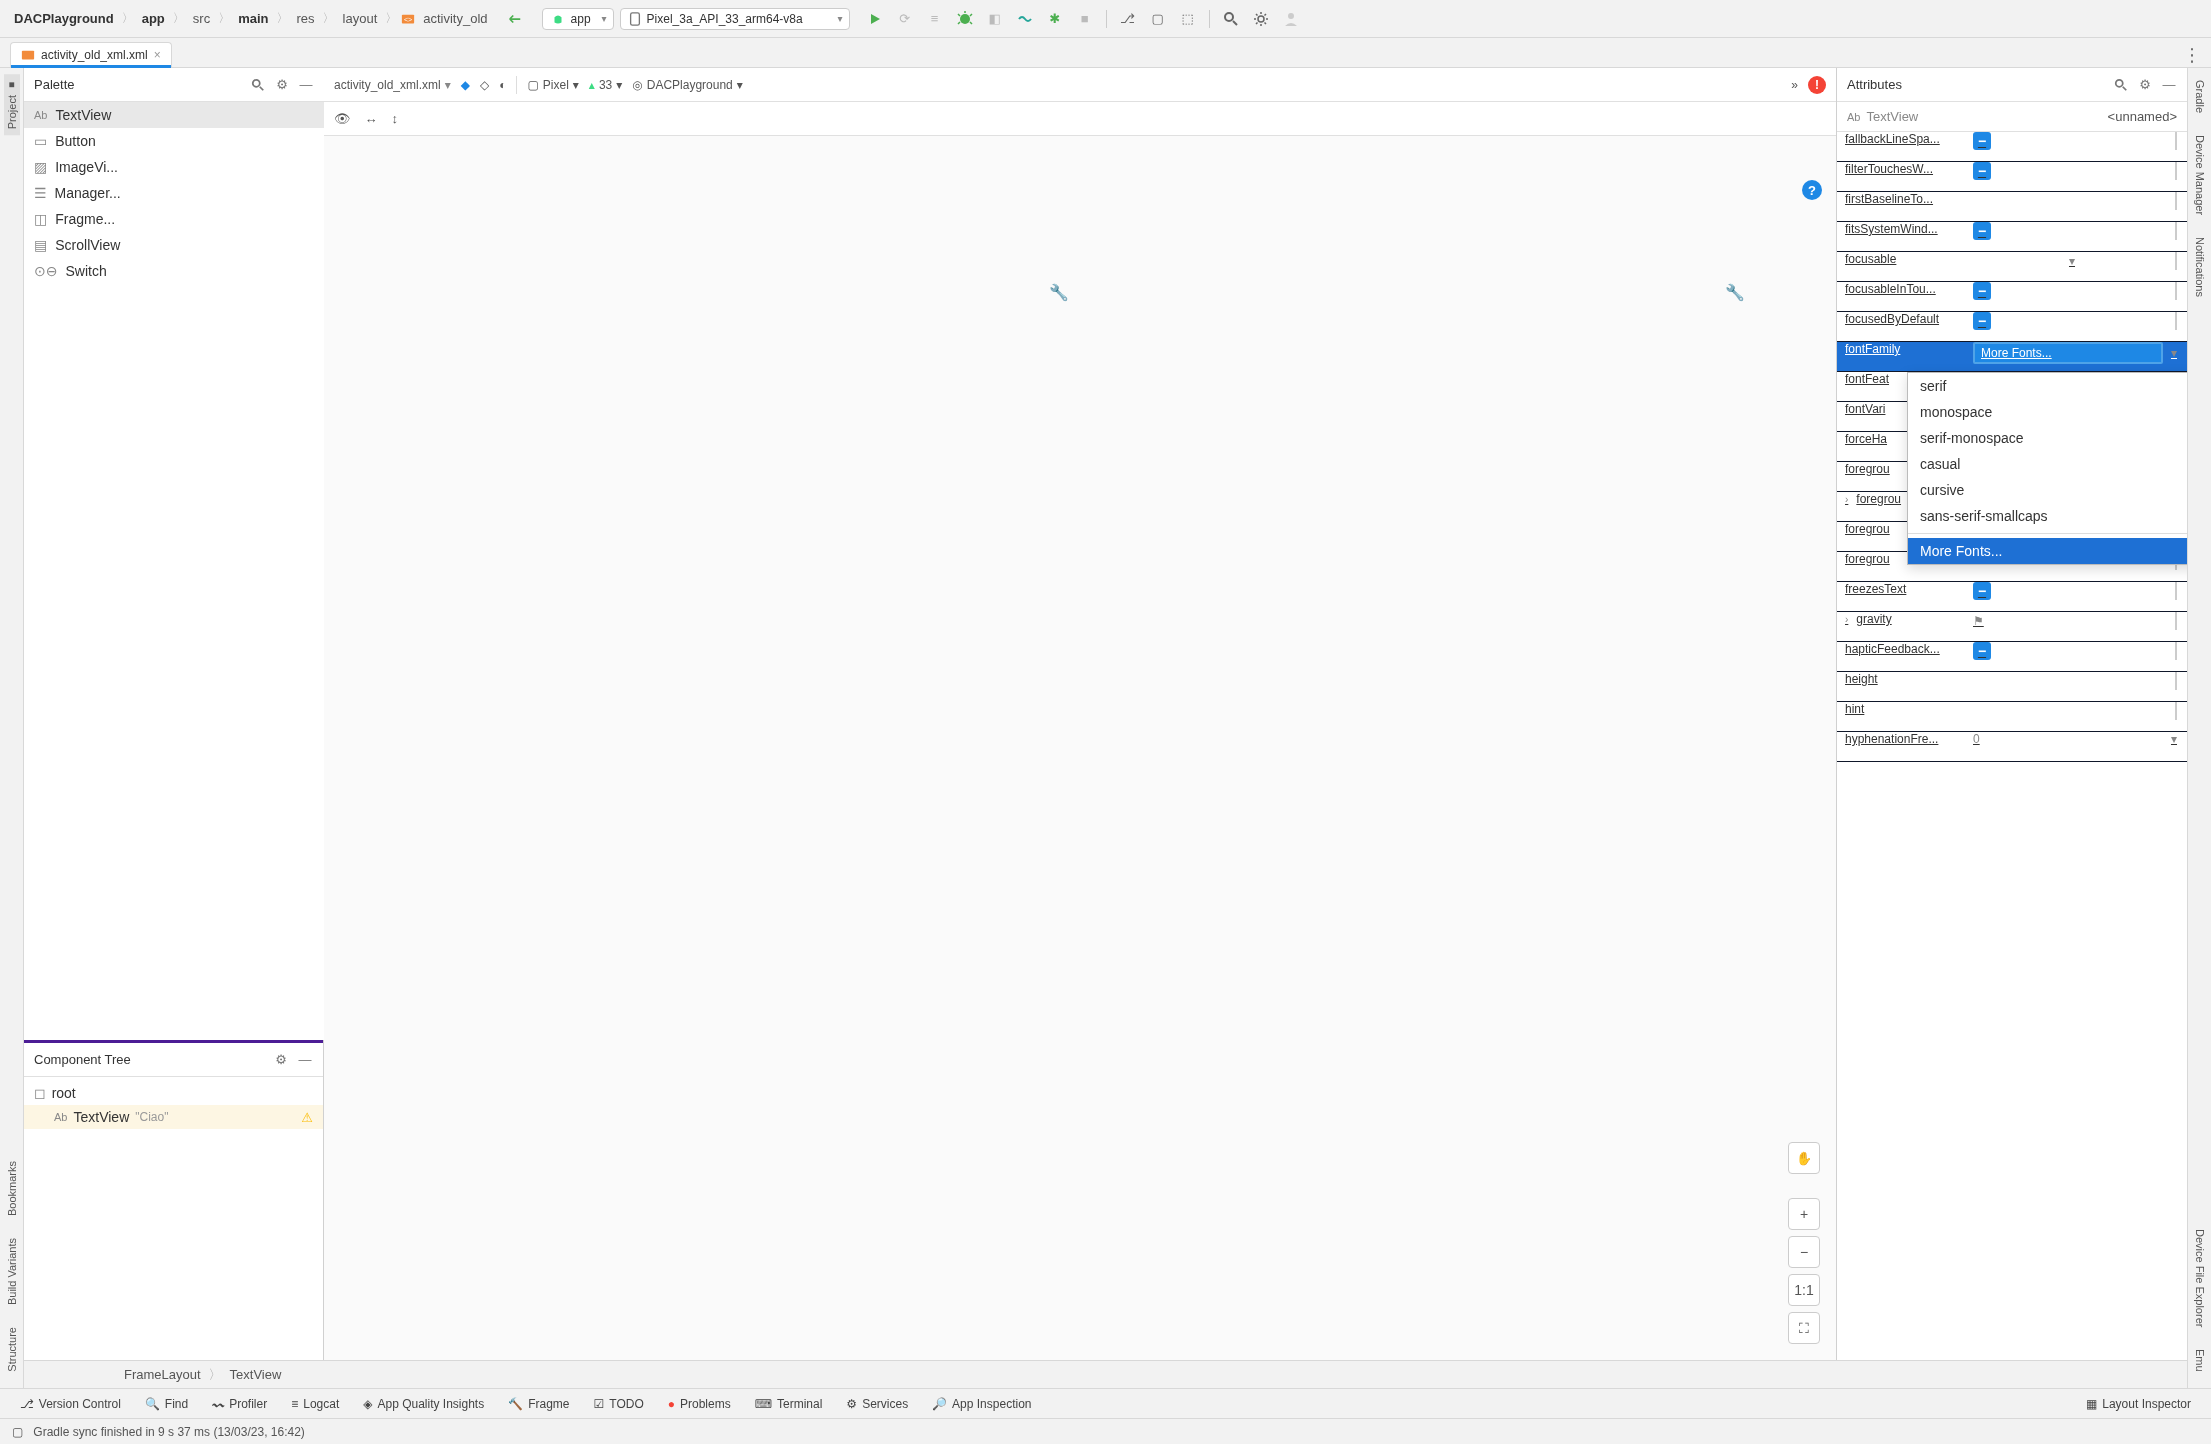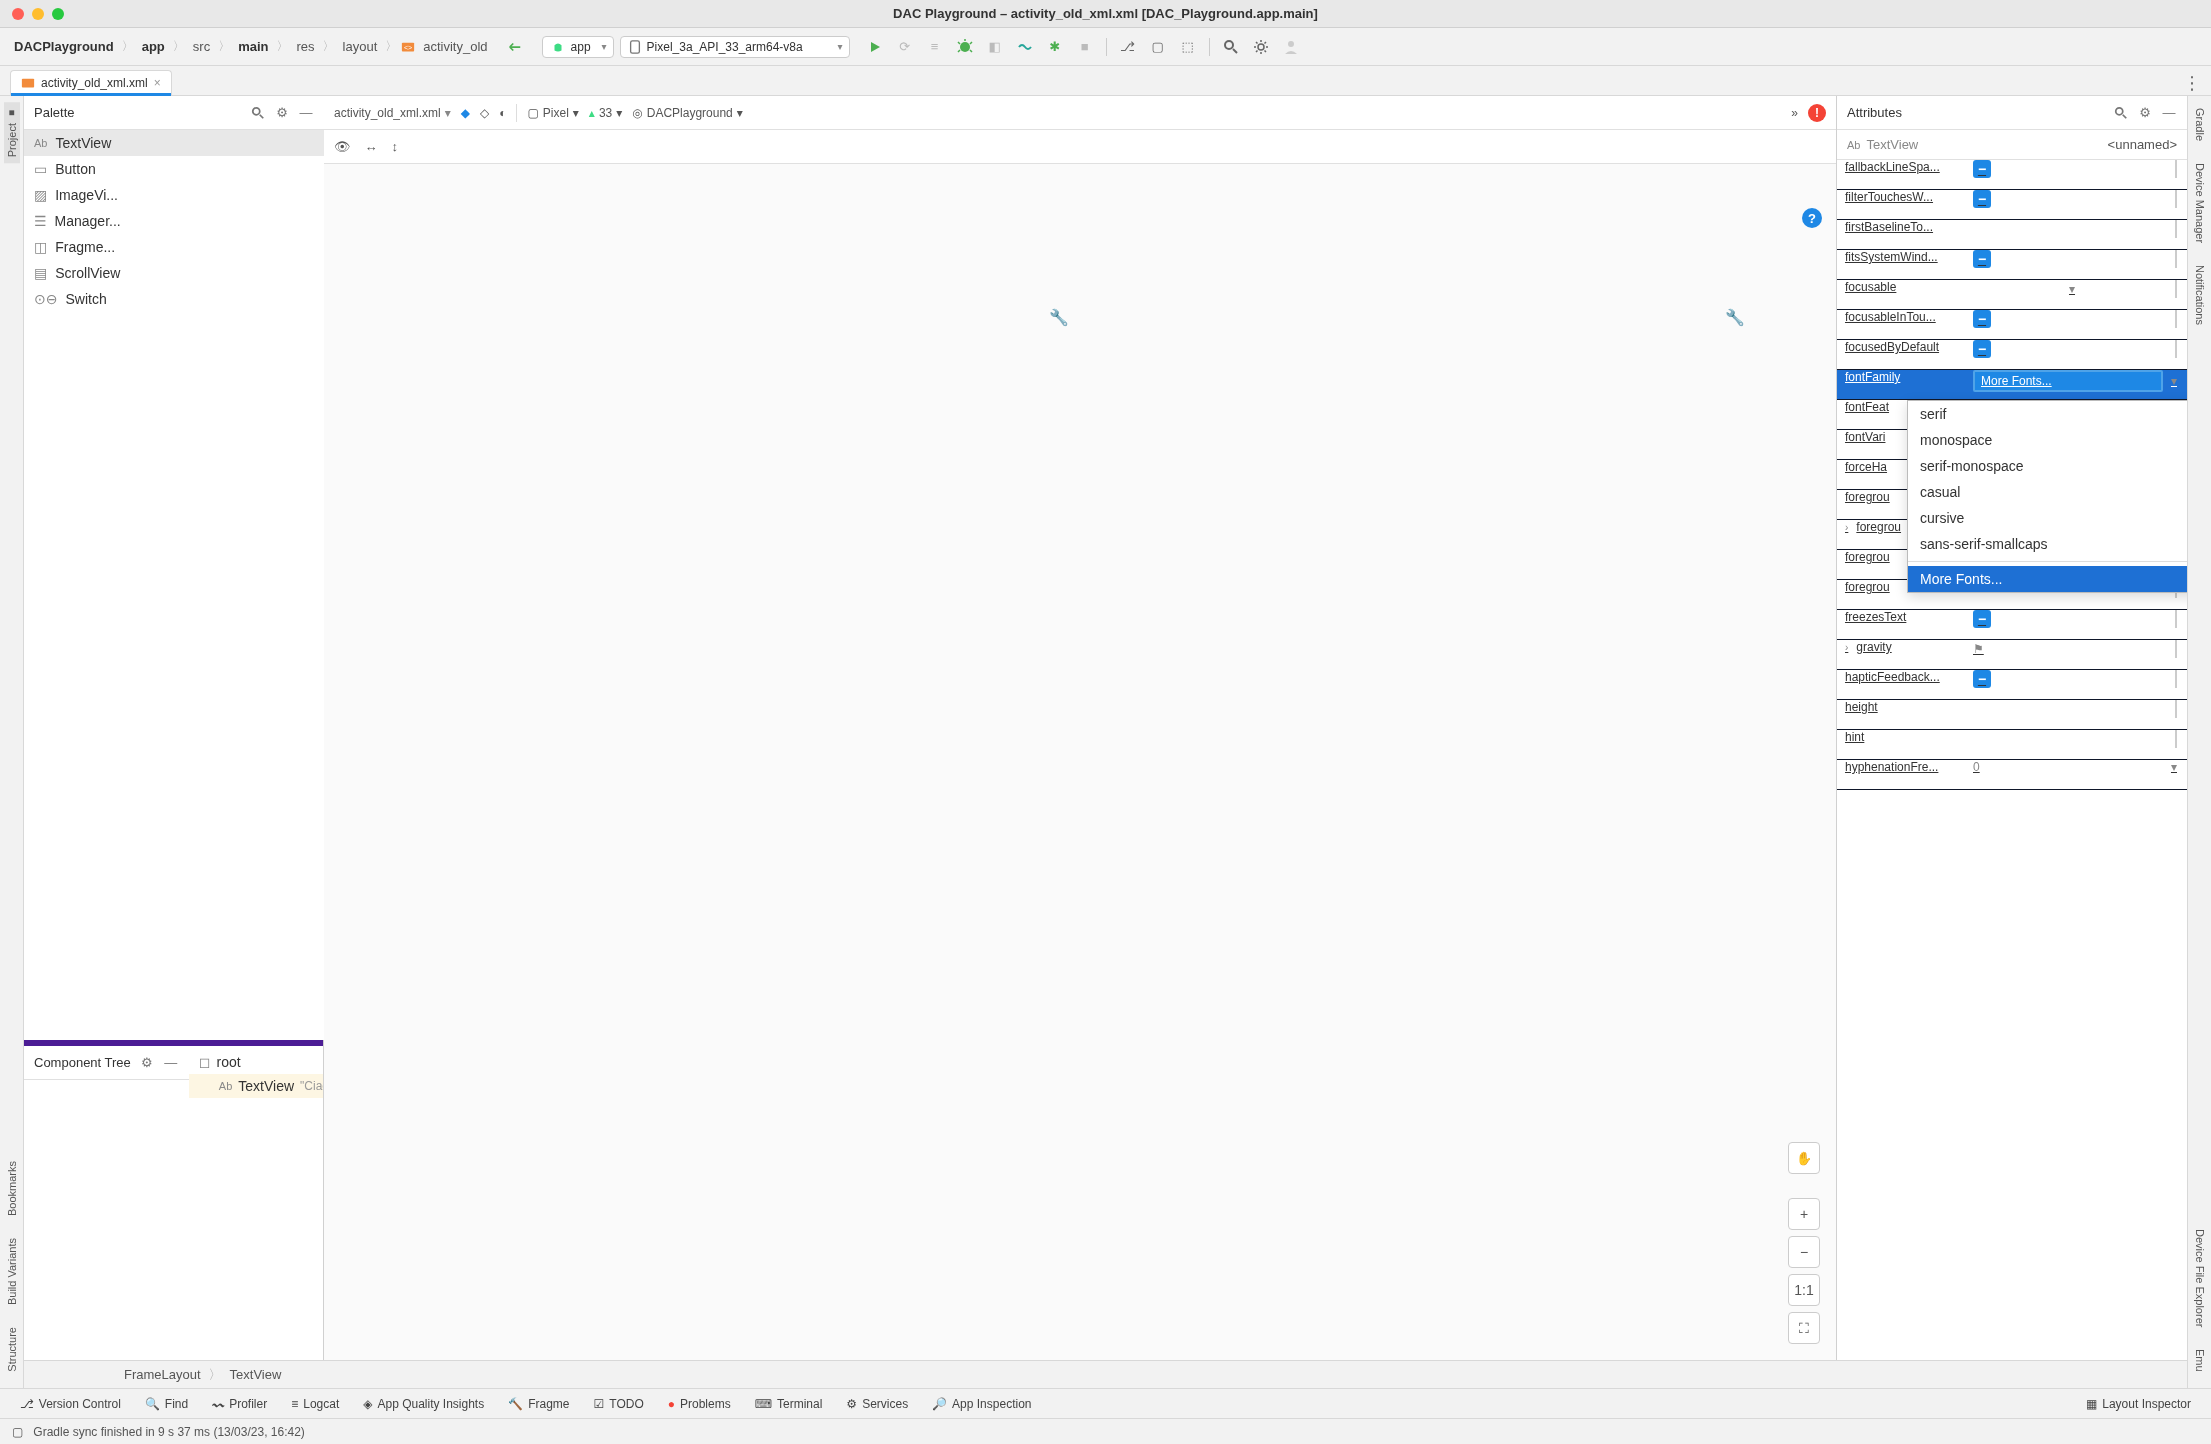--- a/index.html
+++ b/index.html
@@ -68,21 +68,21 @@
 .panel-icon { width: 16px; height: 16px; cursor: pointer; color: #777; display: flex; align-items: center; justify-content: center; }
 .palette-body { flex: 1; display: flex; overflow: hidden; }
 .palette-cats { width: 140px; background: #f8f8f8; border-right: 1px solid #e0e0e0; overflow-y: auto; }
 .cat-item { padding: 7px 12px; font-size: 13px; cursor: pointer; }
 .cat-item.active { background: #e0e0e0; font-weight: 500; }
 .palette-items { flex: 1; overflow-y: auto; }
 .pitem { padding: 5px 10px; display: flex; align-items: center; gap: 8px; font-size: 14px; cursor: pointer; }
 .pitem.sel { background: #e8e8e8; }
 
 
-.tree-panel { height: 320px; background: #fff; border-top: 6px solid #4c1d95; display: flex; flex-direction: row; }
+.tree-panel { height: 320px; background: #fff; border-top: 3px solid #4c1d95; display: flex; flex-direction: column; }
 .tree-body { flex: 1; overflow-y: auto; padding: 4px 0; }
 .tree-row { padding: 4px 10px; display: flex; align-items: center; gap: 6px; font-size: 14px; cursor: pointer; }
 .tree-row.indent { padding-left: 30px; background: #fdf6e3; }
 .tree-row .hint { color: #999; font-size: 12px; }
 .warn-icon { margin-left: auto; color: #fbbc04; font-size: 13px; }
 
 
 .canvas-panel { flex: 1; background: #fff; display: flex; flex-direction: column; border-right: 1px solid #d0d0d0; position: relative; }
 .canvas-toolbar { height: 34px; display: flex; align-items: center; padding: 0 10px; gap: 10px; border-bottom: 1px solid #e0e0e0; font-size: 12px; }
 .canvas-toolbar-left { height: 34px; display: flex; align-items: center; padding: 0 10px; gap: 14px; border-bottom: 1px solid #e0e0e0; }
@@ -132,28 +132,20 @@
 
 
 svg { display: block; }
 .mini-icon { width: 14px; height: 14px; }
 </style>
 </head>
 <body>
 
 <div class="window">
 
-  <div class="title-bar">
-    <div class="traffic-lights">
-      <div class="traffic-light tl-close"></div>
-      <div class="traffic-light tl-min"></div>
-      <div class="traffic-light tl-max"></div>
-    </div>
-    <div class="title-text">DAC Playground – activity_old_xml.xml [DAC_Playground.app.main]</div>
-  </div>
 
   <div class="breadcrumb-row">
     <div class="breadcrumbs">
       <span class="bc-item strong">DACPlayground</span>
         <span class="bc-sep">〉</span>
       <span class="bc-item strong">app</span>
         <span class="bc-sep">〉</span>
       <span class="bc-item">src</span>
         <span class="bc-sep">〉</span>
       <span class="bc-item strong">main</span>

